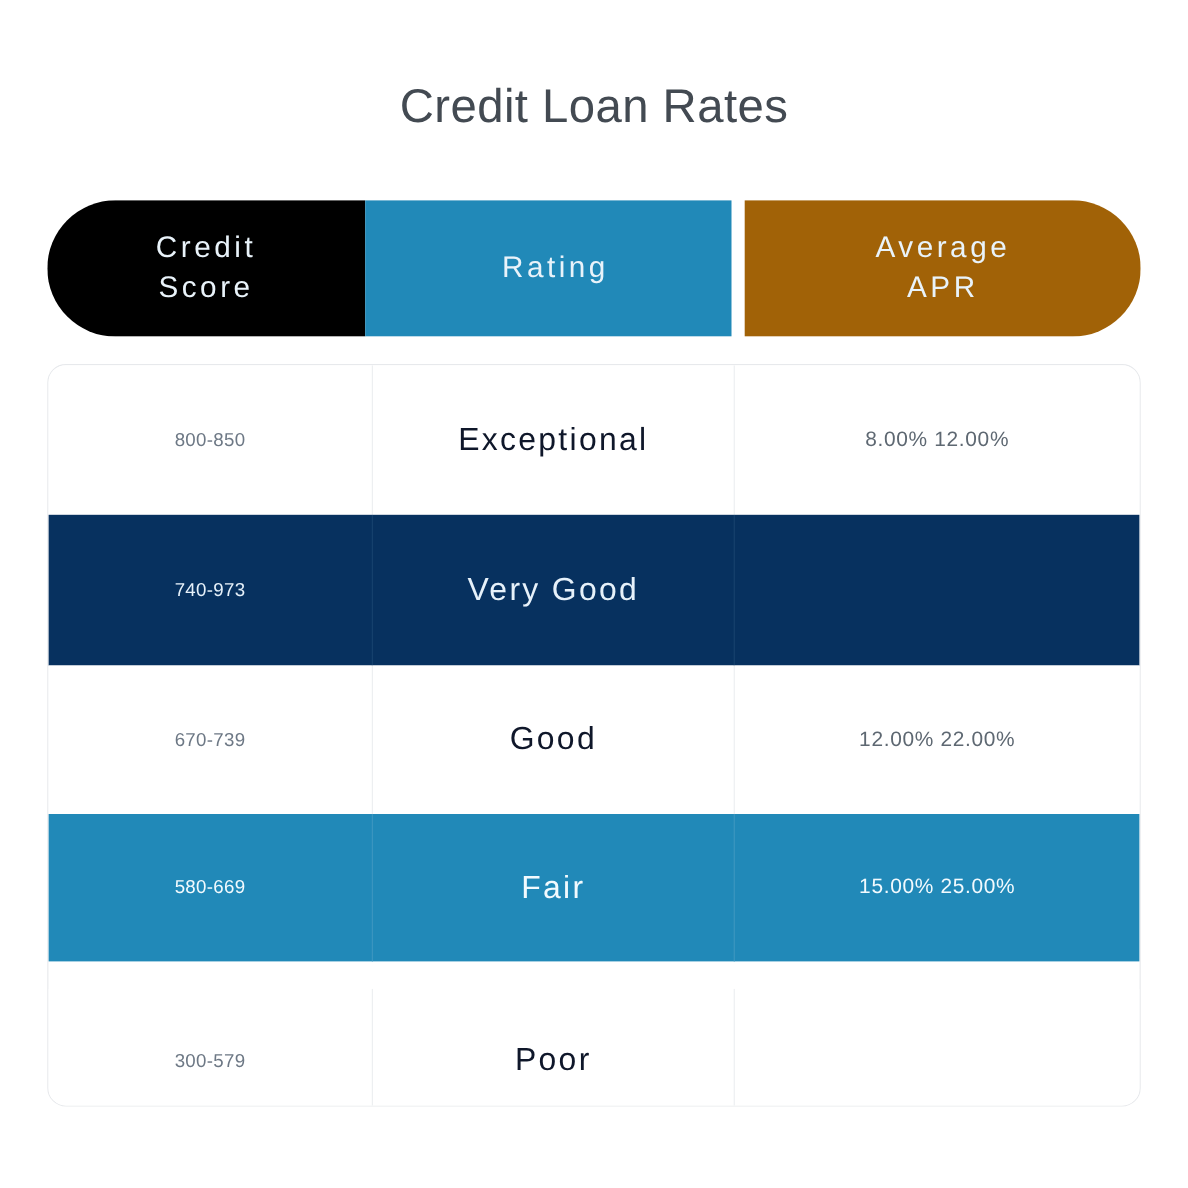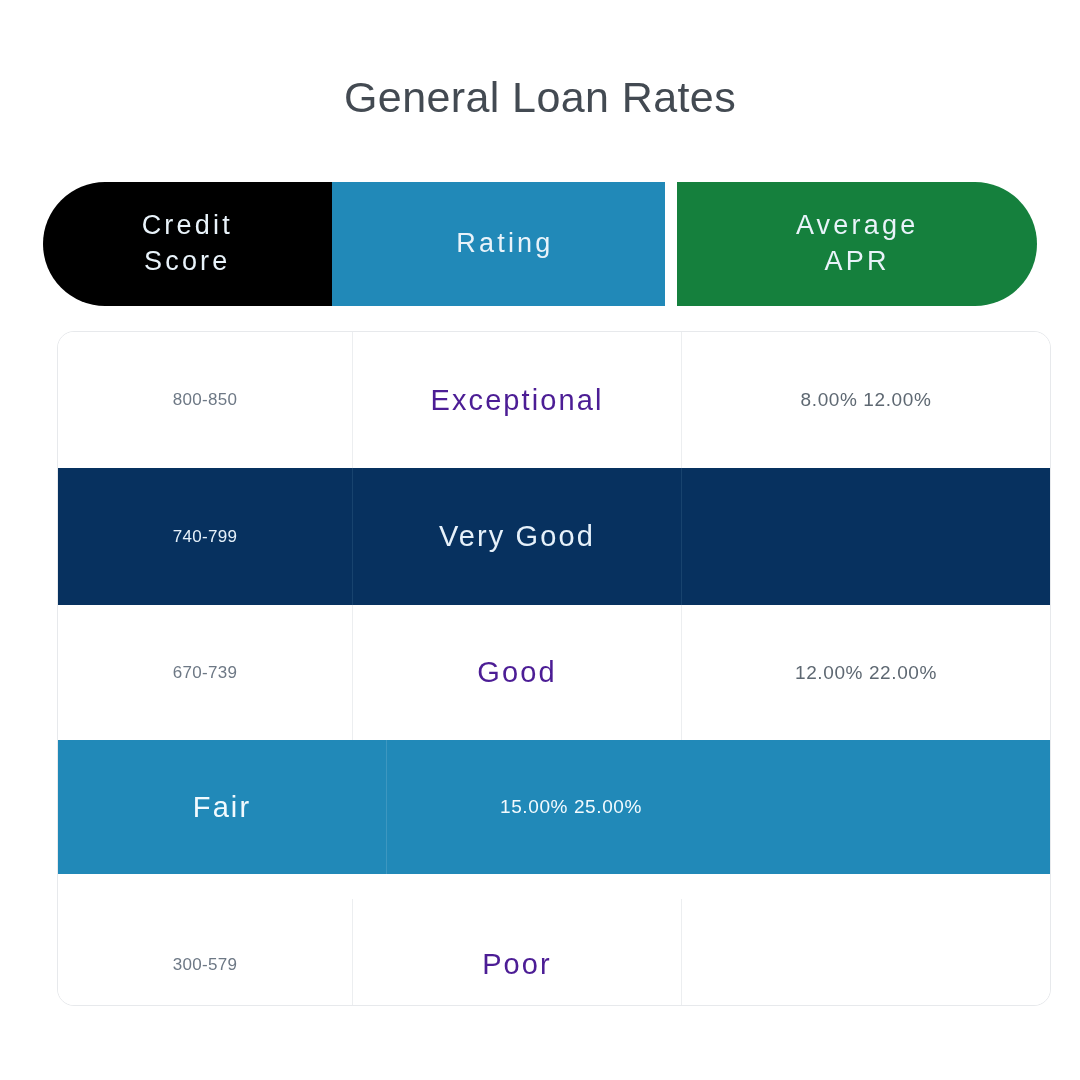--- a/index.html
+++ b/index.html
@@ -52,26 +52,26 @@
     justify-content: center;
     text-align: center;
     color: #e9f3fa;
     font-size: 27px;
     font-weight: 400;
     letter-spacing: 3.2px;
     line-height: 1.32;
   }
   .hcell-score  { width: 296px; background: #000000; }
   .hcell-rating { width: 329px; background: #2189b8; padding-left: 13px; }
-  .hcell-apr    { width: 369px; background: #15803d; margin-left: 12px; }
+  .hcell-apr    { width: 369px; background: #a16207; margin-left: 12px; }
 
   
   .table-card {
     position: absolute;
-    left: 57px;
+    left: 43px;
     top: 331px;
     width: 994px;
     height: 675px;
     box-sizing: border-box;
     border: 1px solid #e7e9ec;
     border-radius: 17px;
     overflow: hidden;
     background: #ffffff;
   }
 
@@ -111,21 +111,21 @@
 
   
   .txt-score {
     font-size: 17px;
     letter-spacing: 0.3px;
     color: #6d7885;
   }
   .txt-rating {
     font-size: 29px;
     letter-spacing: 2.1px;
-    color: #4c1d95;
+    color: #0f172a;
   }
   .txt-apr {
     font-size: 19px;
     letter-spacing: 0.6px;
     color: #5e6872;
   }
 
   .row-navy .txt-score,
   .row-navy .txt-rating,
   .row-navy .txt-apr { color: #e6f1fa; }
@@ -139,21 +139,21 @@
   .h-r1 { height: 137px; }
   .h-r2 { height: 135px; }
   .h-r3 { height: 134px; }
   .h-r4 { height: 131px; margin-top: 25px; }
 </style>
 </head>
 <body>
 
 <div class="page">
 
-  <div class="title">General Loan Rates</div>
+  <div class="title">Credit Loan Rates</div>
 
   <div class="header-pill">
 
     <div class="hcell hcell-score">
       <div>
         <span>Credit</span><br>
         <span>Score</span>
       </div>
     </div>
 
@@ -181,40 +181,43 @@
       <div class="cell cell-rating">
         <span class="txt-rating">Exceptional</span>
       </div>
       <div class="cell cell-apr">
         <span class="txt-apr">8.00% 12.00%</span>
       </div>
     </div>
 
     <div class="row row-navy h-r1">
       <div class="cell cell-score">
-        <span class="txt-score">740-799</span>
+        <span class="txt-score">740-973</span>
       </div>
       <div class="cell cell-rating">
         <span class="txt-rating">Very Good</span>
       </div>
     </div>
 
     <div class="row row-plain h-r2">
       <div class="cell cell-score">
         <span class="txt-score">670-739</span>
       </div>
       <div class="cell cell-rating">
         <span class="txt-rating">Good</span>
       </div>
       <div class="cell cell-apr">
         <span class="txt-apr">12.00% 22.00%</span>
       </div>
     </div>
 
     <div class="row row-blue h-r3">
+      <div class="cell cell-score">
+        <span class="txt-score">580-669</span>
+      </div>
       <div class="cell cell-rating">
         <span class="txt-rating">Fair</span>
       </div>
       <div class="cell cell-apr">
         <span class="txt-apr">15.00% 25.00%</span>
       </div>
     </div>
 
     <div class="row row-plain h-r4">
       <div class="cell cell-score">

